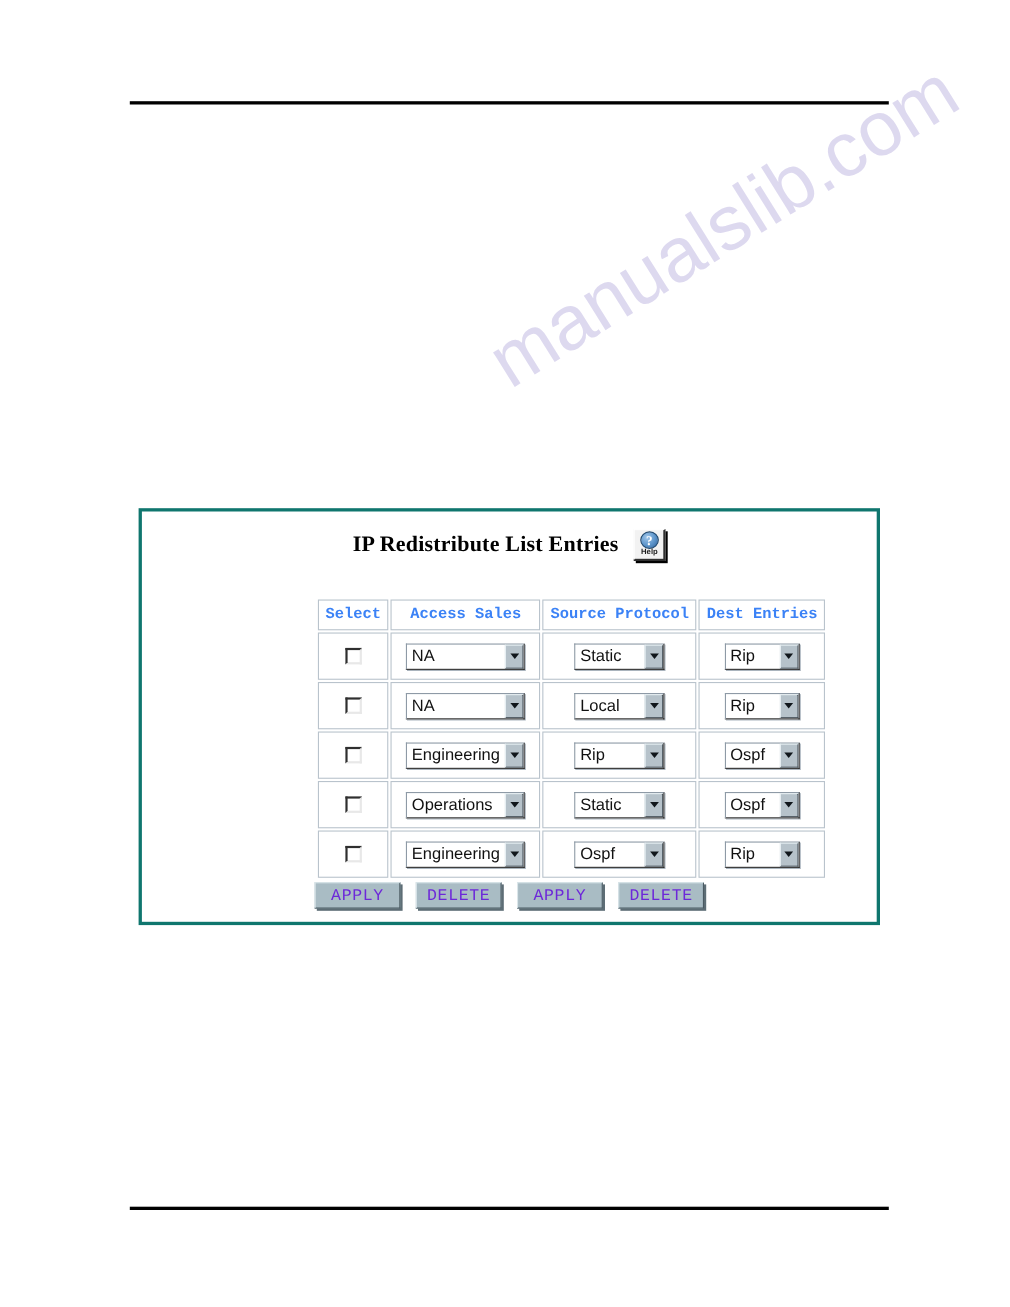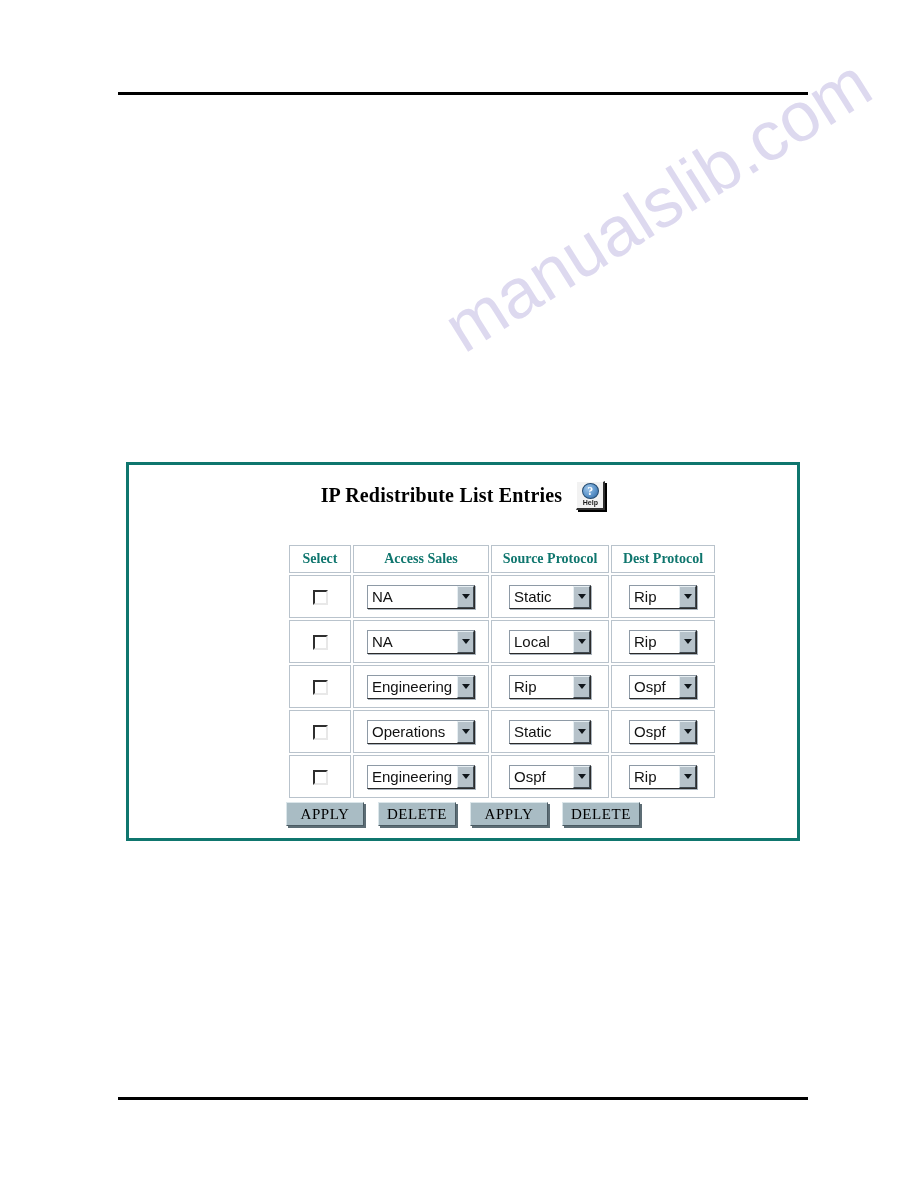--- a/index.html
+++ b/index.html
@@ -112,24 +112,24 @@
     border-spacing: 2px;
   }
   .entries-table th,
   .entries-table td {
     border: 1px solid #b9c3cc;
     background: #ffffff;
     padding: 4px;
     margin: 0;
   }
   .entries-table th {
-    font-family: Liberation Serif, serif;
+    font-family: Liberation Mono, monospace;
     font-weight: bold;
     font-size: 14px;
-    color: #0f766e;
+    color: #3b82f6;
     height: 26px;
     text-align: center;
     white-space: nowrap;
     padding: 0 6px;
   }
   .entries-table td {
     height: 33px;
     text-align: center;
     vertical-align: middle;
   }
@@ -222,24 +222,24 @@
     background: #a9bcc4;
     border-top: 1px solid #dbe6ea;
     border-left: 1px solid #dbe6ea;
     border-right: 1px solid #4a5a62;
     border-bottom: 1px solid #4a5a62;
     box-shadow: 2px 2px 0 #5d6d75;
     box-sizing: border-box;
     display: flex;
     align-items: center;
     justify-content: center;
-    font-family: Liberation Serif, serif;
+    font-family: Liberation Mono, monospace;
     font-size: 15px;
     letter-spacing: 0.6px;
-    color: #000000;
+    color: #6d28d9;
     cursor: pointer;
     user-select: none;
   }
 
   
   .watermark {
     position: absolute;
     pointer-events: none;
     color: #c9c2e6;
     font-family: "Liberation Sans", sans-serif;
@@ -279,21 +279,21 @@
       <div class="help-label">Help</div>
     </div>
   </div>
 
   <table class="entries-table">
     <thead>
       <tr>
         <th class="col-select">Select</th>
         <th class="col-access">Access Sales</th>
         <th class="col-source">Source Protocol</th>
-        <th class="col-dest">Dest Protocol</th>
+        <th class="col-dest">Dest Entries</th>
       </tr>
     </thead>
     <tbody>
 
       <tr>
         <td class="col-select">
           <span class="checkbox"></span>
         </td>
         <td class="col-access">
           <span class="dropdown dd-access">

